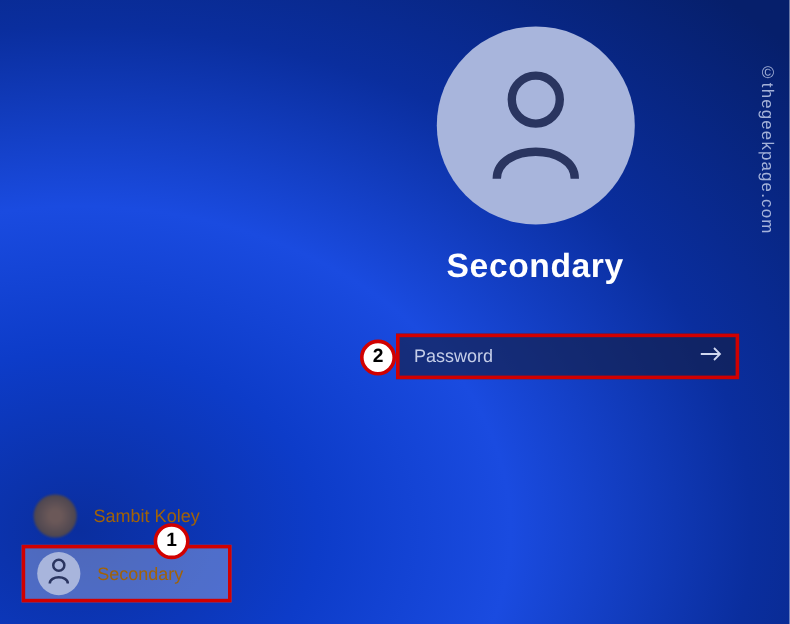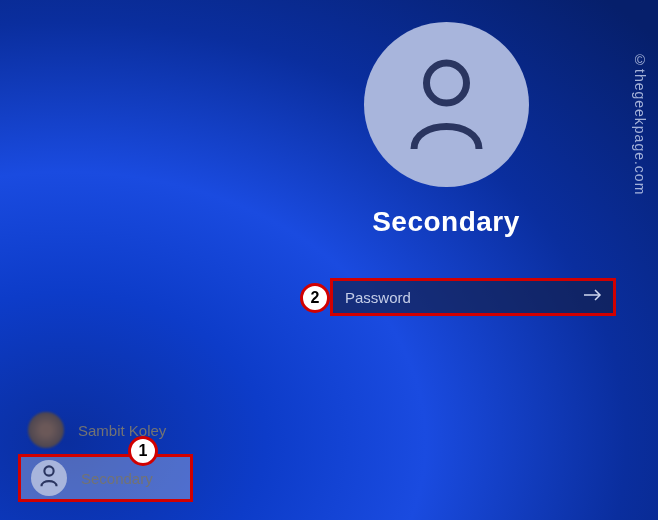--- a/index.html
+++ b/index.html
@@ -97,21 +97,21 @@
       background: #a8b5dc;
       display: flex;
       align-items: center;
       justify-content: center;
       flex-shrink: 0;
     }
     .user-item .small-avatar.blurred {
       background: radial-gradient(circle, #6b5858 20%, #3a3a4a 100%);
       filter: blur(1px);
     }
-    .user-item .label { font-size: 15px; color: #737373; }
+    .user-item .label { font-size: 15px; color: #a16207; }
     .user-item.selected {
       background: rgba(255,255,255,0.28);
       border: 3px solid #d10000;
     }
     .marker {
       position: absolute;
       width: 30px;
       height: 30px;
       border-radius: 50%;
       background: #fff;

